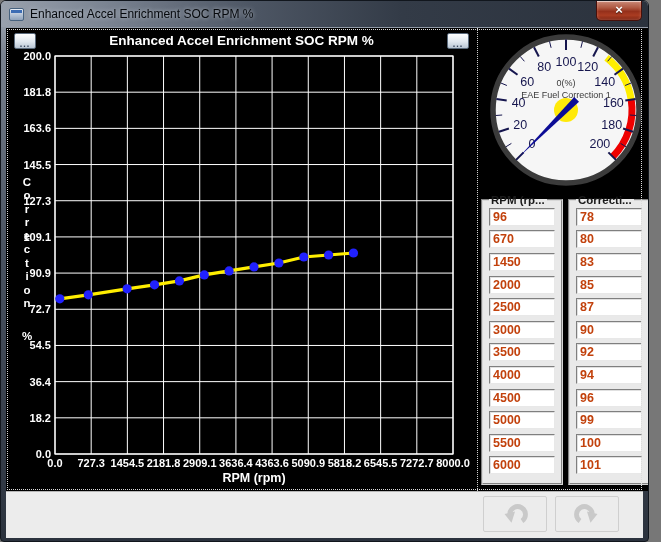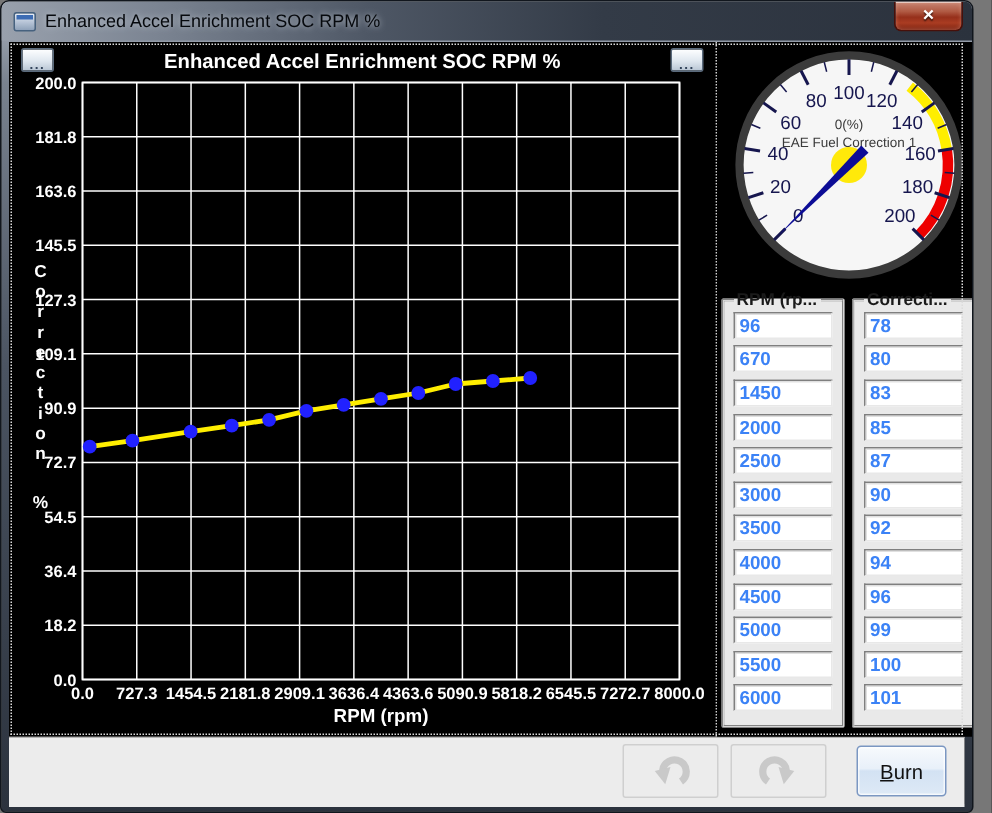--- a/index.html
+++ b/index.html
@@ -45,21 +45,21 @@
   .chart-svg-holder{flex:1;}
 
   
   .right-panel{flex:1;background:#000;display:flex;flex-direction:column;}
   .gauge-panel{height:168px;display:flex;align-items:center;justify-content:center;}
   .tables{flex:1;display:flex;gap:5px;padding:2px 3px 6px 3px;background:#000;}
   fieldset.colbox{flex:1;margin:0;padding:2px 6px 4px 6px;background:#e9e9e9;
     border:2px groove #d7d7d7;border-radius:1px;min-width:0;}
   fieldset.colbox legend{font-size:11.5px;font-weight:bold;color:#1a1a1a;padding:0 2px;white-space:nowrap;}
   .cell-input{display:block;width:66px;height:18px;margin:0 0 4.6px 0;padding:1px 3px;
-    font-family:"Liberation Sans","DejaVu Sans",sans-serif;font-size:12.5px;font-weight:bold;color:#3b82f6;
+    font-family:"Liberation Sans","DejaVu Sans",sans-serif;font-size:12.5px;font-weight:bold;color:#c2410c;
     background:#fff;border:1px solid;border-color:#7f7f7f #e8e8e8 #e8e8e8 #7f7f7f;
     box-shadow:inset 1px 1px 0 rgba(0,0,0,.12);}
 
   
   .footer{height:47px;background:#ececec;border-top:1px solid #b5b5b5;
     display:flex;align-items:center;justify-content:flex-end;gap:8px;padding:0 12px 2px 0;}
   .icon-btn{width:64px;height:36px;background:#ececec;border:1px solid #cfcfcf;border-radius:2px;
     display:flex;align-items:center;justify-content:center;}
   .icon-btn svg{display:block;}
   .dlg-btn{height:34px;min-width:60px;padding:0 12px;border:1px solid #7b97c2;border-radius:3px;
@@ -262,19 +262,16 @@
       </button>
       <button class="icon-btn" disabled="">
         <svg width="30" height="28" viewBox="0 0 32 32">
           <g transform="scale(-1,1) translate(-32,0)">
             <path d="M24 24 A 9 9 0 1 0 10 16" fill="none" stroke="#c9c9c9" stroke-width="5.5"></path>
             <path d="M12 26 L4 16 L16 13 Z" fill="#c9c9c9"></path>
           </g>
         </svg>
       </button>
       <div class="spacer"></div>
-      <button class="dlg-btn">
-        <span class="mn">Burn</span>
-      </button>
     </div>
   </div>
 
 </div>
 
 </body></html>

